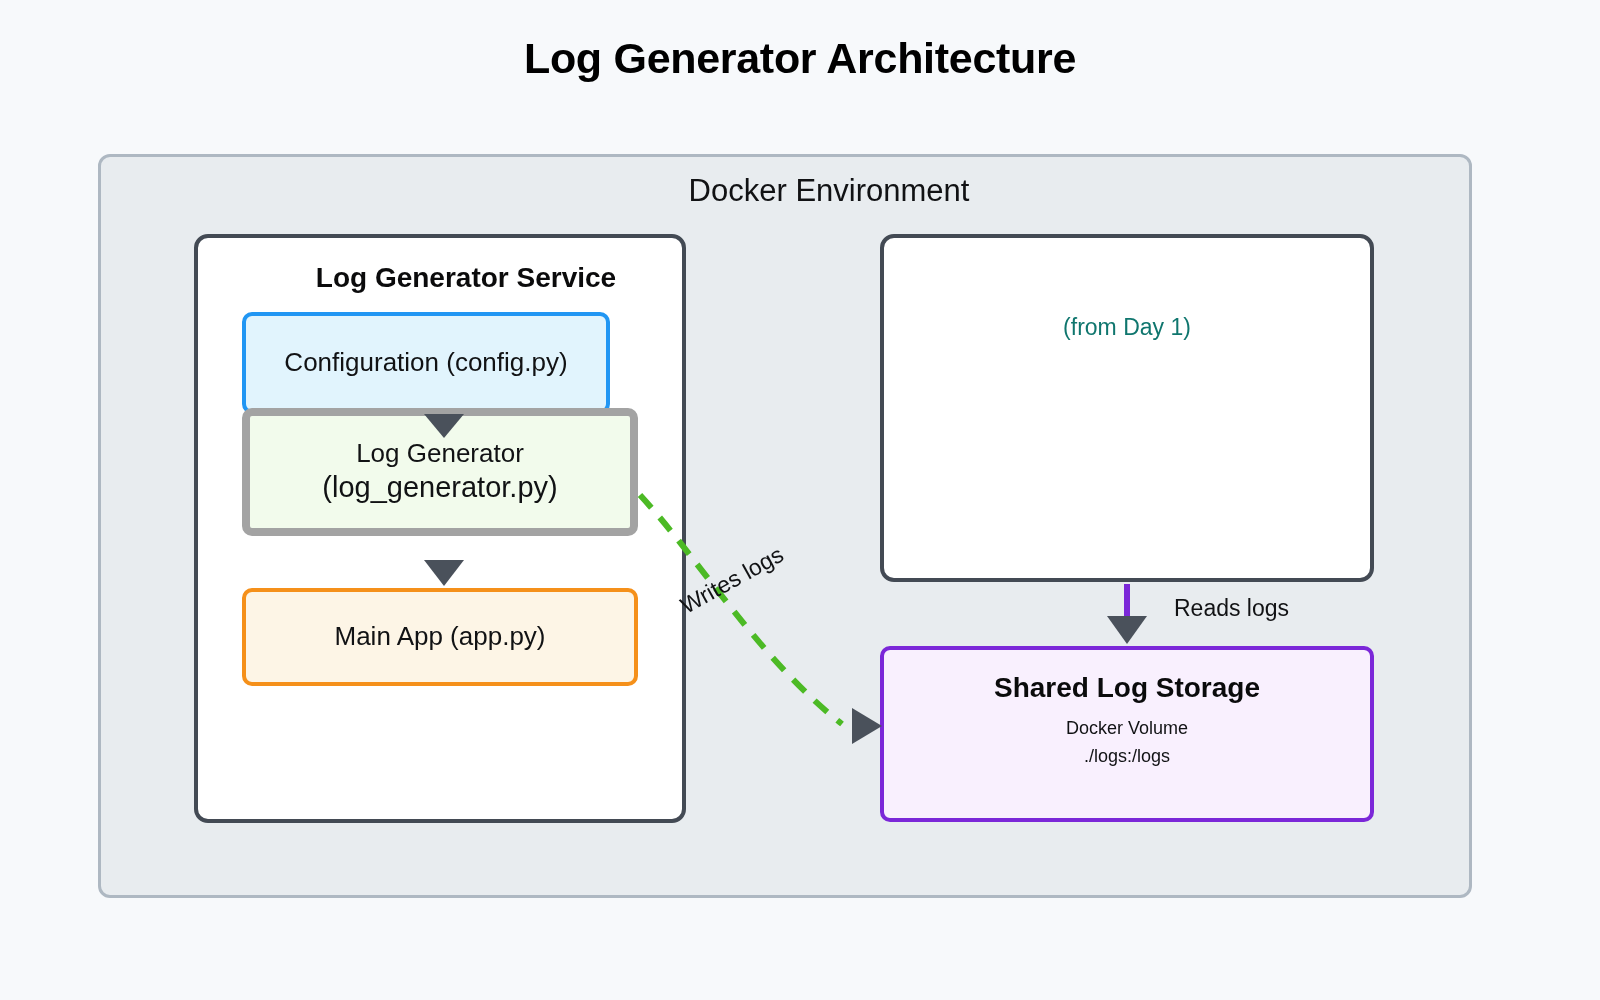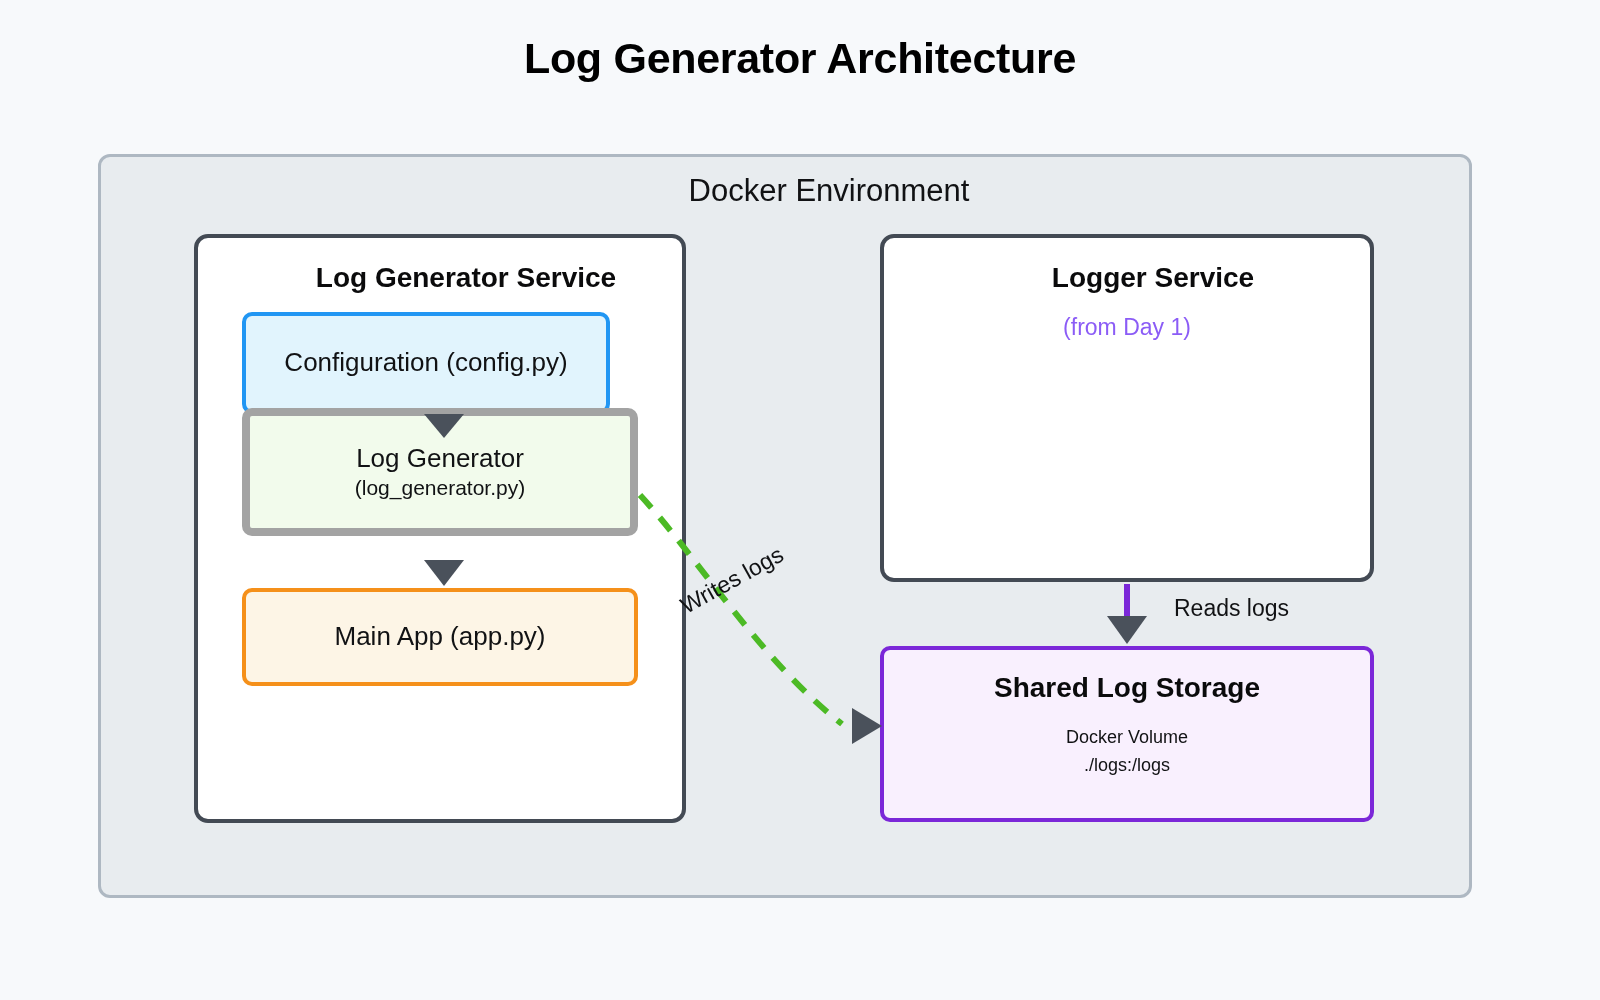--- a/index.html
+++ b/index.html
@@ -87,40 +87,40 @@
     margin-left: 26px;
   }
   .svc-sub {
     position: absolute;
     left: 0;
     top: 76px;
     width: 100%;
     text-align: center;
     font-size: 23px;
     font-weight: 400;
-    color: #8b5cf6;
+    color: #0f766e;
   }
 
   
   .node {
     position: absolute;
     box-sizing: border-box;
     border-radius: 10px;
     display: flex;
     flex-direction: column;
     align-items: center;
     justify-content: center;
   }
   .node-line1 {
     font-size: 26px;
     color: #111214;
     line-height: 1.22;
   }
   .node-line2 {
-    font-size: 21px;
+    font-size: 29px;
     color: #111214;
     line-height: 1.22;
   }
 
   #node-config {
     left: 242px;
     top: 312px;
     width: 368px;
     height: 102px;
     background: #e1f4fd;
@@ -149,21 +149,21 @@
     height: 176px;
     background: #f9f0fe;
     border: 4px solid #7b27d8;
     justify-content: flex-start;
     padding-top: 22px;
   }
   #node-storage .store-title {
     font-size: 28px;
     font-weight: bold;
     color: #0b0b0c;
-    margin-bottom: 20px;
+    margin-bottom: 11px;
   }
   #node-storage .store-line {
     font-size: 18px;
     color: #111214;
     line-height: 1.55;
   }
 
   
   #connectors {
     position: absolute;
@@ -203,21 +203,20 @@
 
   <div id="docker-env">
     <div id="docker-env-label">Docker Environment</div>
   </div>
 
   <div id="svc-log-generator" class="service-box">
     <div class="svc-title">Log Generator Service</div>
   </div>
 
   <div id="svc-logger" class="service-box">
-    <div class="svc-title">Logger Service</div>
     <div class="svc-sub">(from Day 1)</div>
   </div>
 
   <div id="node-config" class="node">
     <div class="node-line1">Configuration (config.py)</div>
   </div>
 
   <div id="node-generator" class="node">
     <div class="node-line1">Log Generator</div>
     <div class="node-line2">(log_generator.py)</div>

